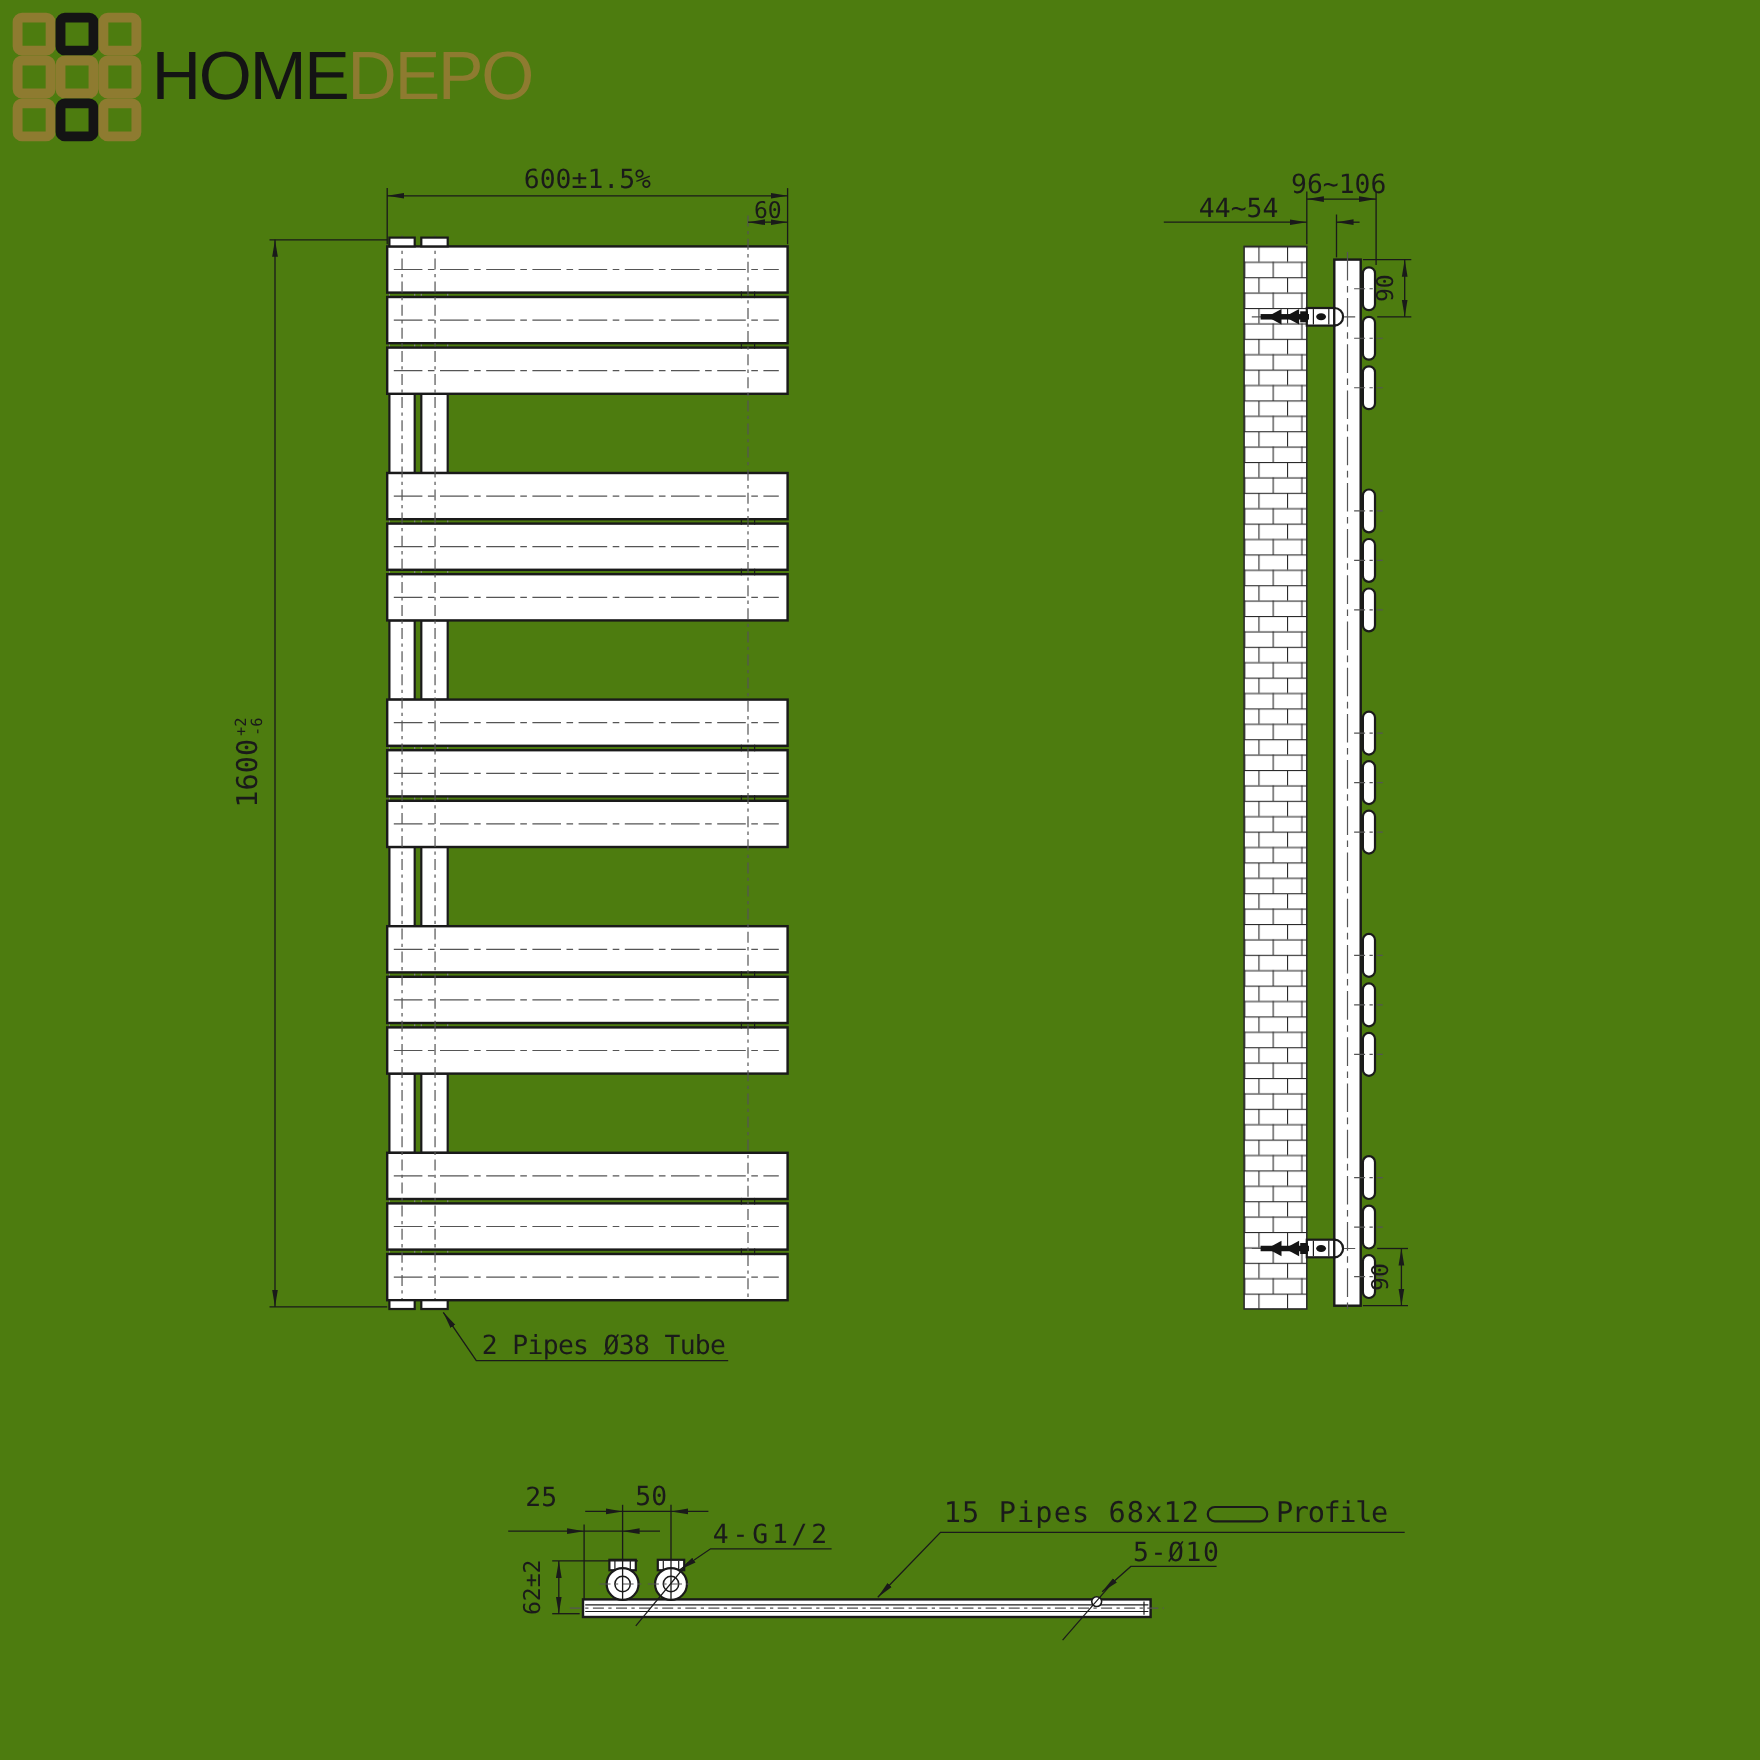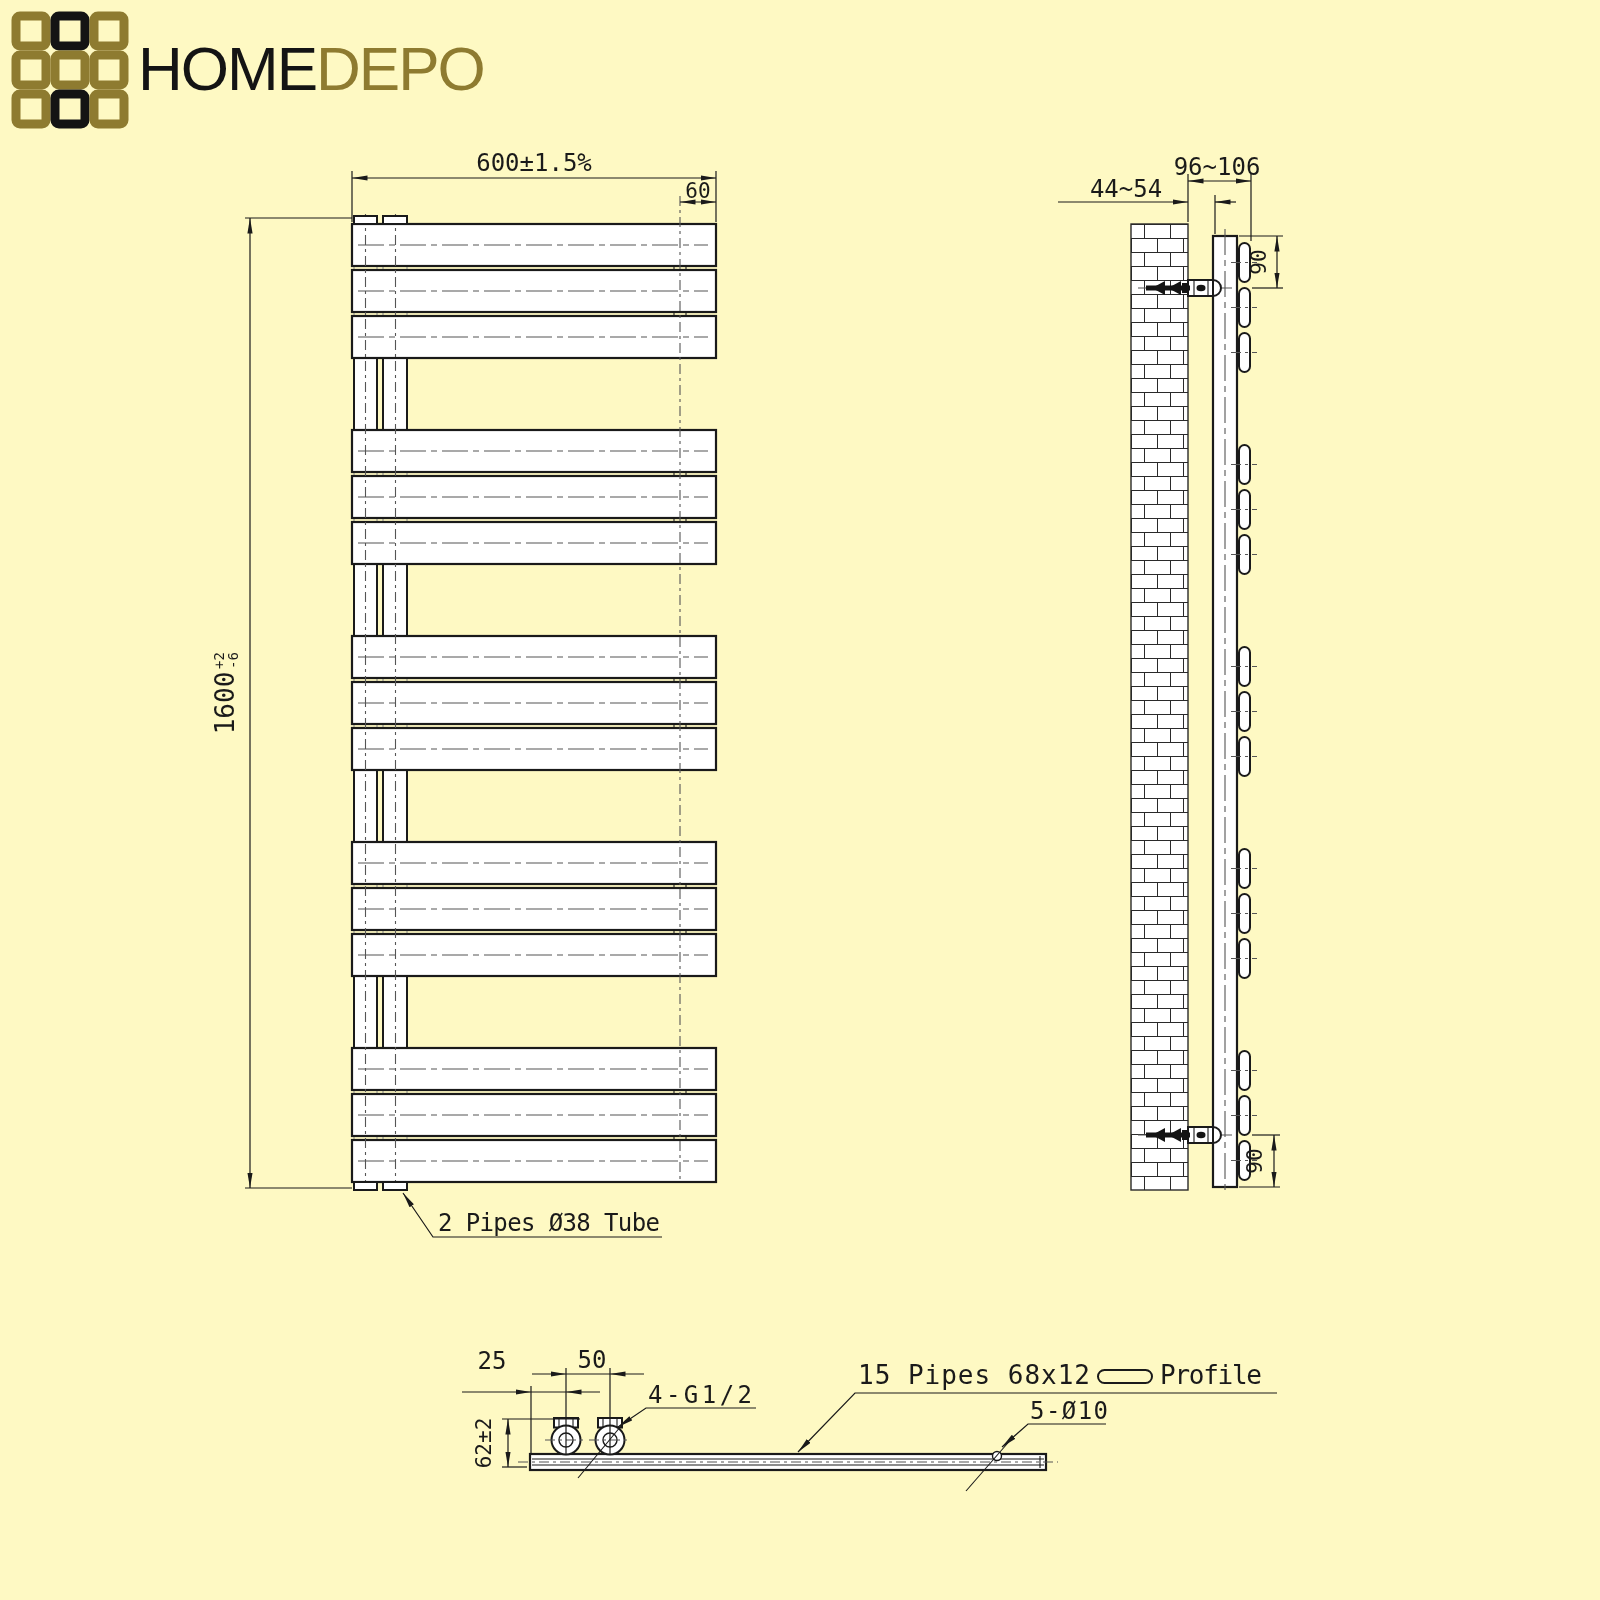--- a/index.html
+++ b/index.html
@@ -1,16 +1,16 @@
 <!DOCTYPE html>
 <html><head>
 <meta charset="utf-8">
 <style>
   html,body{margin:0;padding:0;background:#ffffff;}
-  .canvas{position:relative;width:1600px;height:1600px;background:#fef9c3;overflow:hidden;}
+  .canvas{position:relative;width:1600px;height:1600px;background:#4d7c0f;overflow:hidden;}
   svg{display:block;}
   .ol{fill:#ffffff;stroke:#1a1a1a;stroke-width:2.2;}
   .ol2{stroke-width:2;}
   .thin{stroke:#1a1a1a;stroke-width:1.1;fill:none;}
   .thn2{stroke:#8a8a8a;stroke-width:1;fill:none;}
   .cl{stroke:#555;stroke-width:1.1;fill:none;stroke-dasharray:26 5 6 5;}
   .cls{stroke-dasharray:10 4 3 4;}
   .dim{stroke:#1a1a1a;stroke-width:1.2;fill:none;}
   .blk{fill:#141414;stroke:none;}
   text{font-family:"DejaVu Sans Mono","Liberation Mono",monospace;fill:#1a1a1a;}

